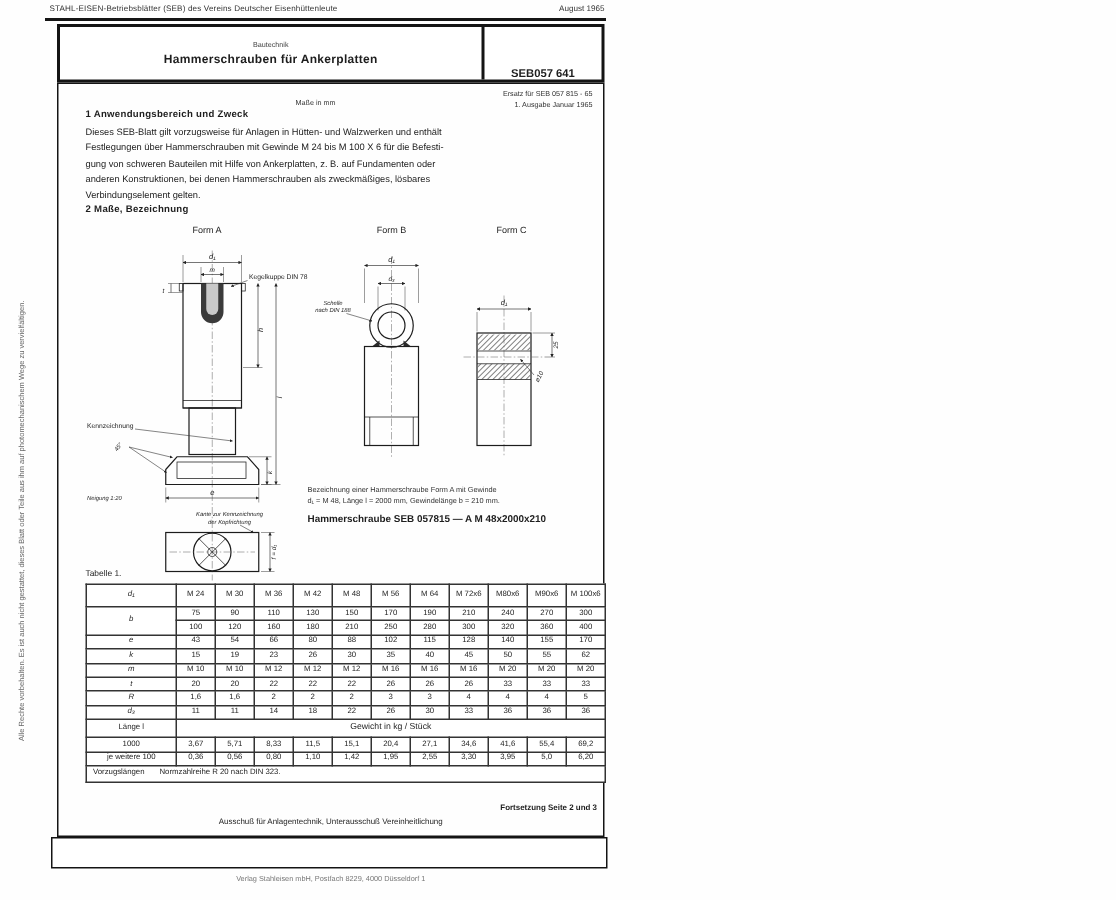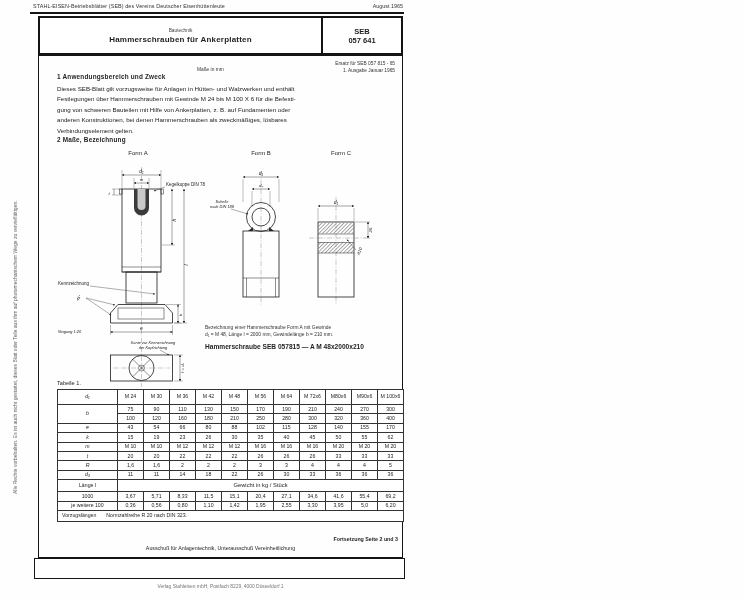--- a/index.html
+++ b/index.html
@@ -11,21 +11,21 @@
   .abs { position:absolute; white-space:nowrap; }
 
   .masthead-left  { top:3px; left:33px;  font-size:5.4px; color:#333; letter-spacing:.1px; }
   .masthead-right { top:3px; right:341px; font-size:5.4px; color:#333; }
   .toprule  { top:12px; left:30px; width:374px; height:1.7px; background:#151515; }
 
   .titlebox { top:16px; left:38px; width:365px; height:39px; border:2px solid #141414; display:flex; background:#fff; }
   .tb-left  { width:283px; border-right:2px solid #141414; display:flex; flex-direction:column; align-items:center; justify-content:center; gap:2px; }
   .tb-cat   { font-size:4.8px; color:#444; }
   .tb-title { font-size:8px; font-weight:bold; letter-spacing:.2px; }
-  .tb-right { flex:1; display:flex; flex-direction:column; align-items:center; justify-content:center; font-weight:bold; font-size:7.5px; line-height:9px; }
+  .tb-right { flex:1; display:flex; align-items:flex-end; justify-content:center; font-weight:bold; font-size:7.5px; line-height:9px; }
 
   .frame { top:55px; left:38px; width:365px; height:503px; border:1.7px solid #141414; }
 
   .units    { top:67px; left:197px; font-size:4.8px; color:#333; }
   .replaces { top:61px; right:349px; text-align:right; font-size:4.8px; line-height:6.6px; color:#333; }
   .h1 { top:73px;  left:57px; font-size:6.4px; font-weight:bold; letter-spacing:.2px; }
   .h2 { top:136px; left:57px; font-size:6.4px; font-weight:bold; letter-spacing:.2px; }
   .body-text { top:84px; left:57px; width:338px; font-size:6.2px; line-height:10.4px;
                white-space:pre-line; color:#222; }
 

